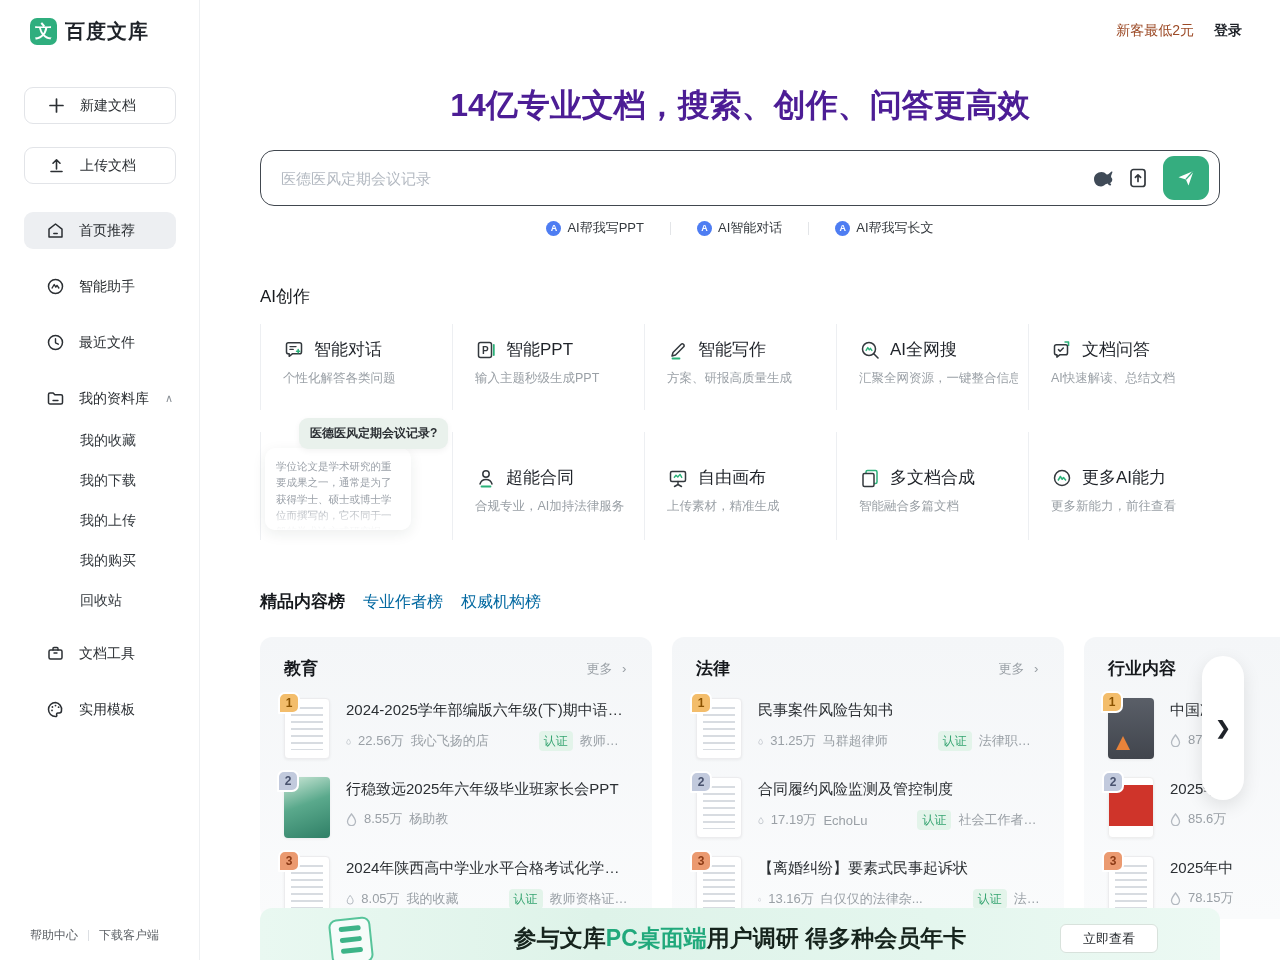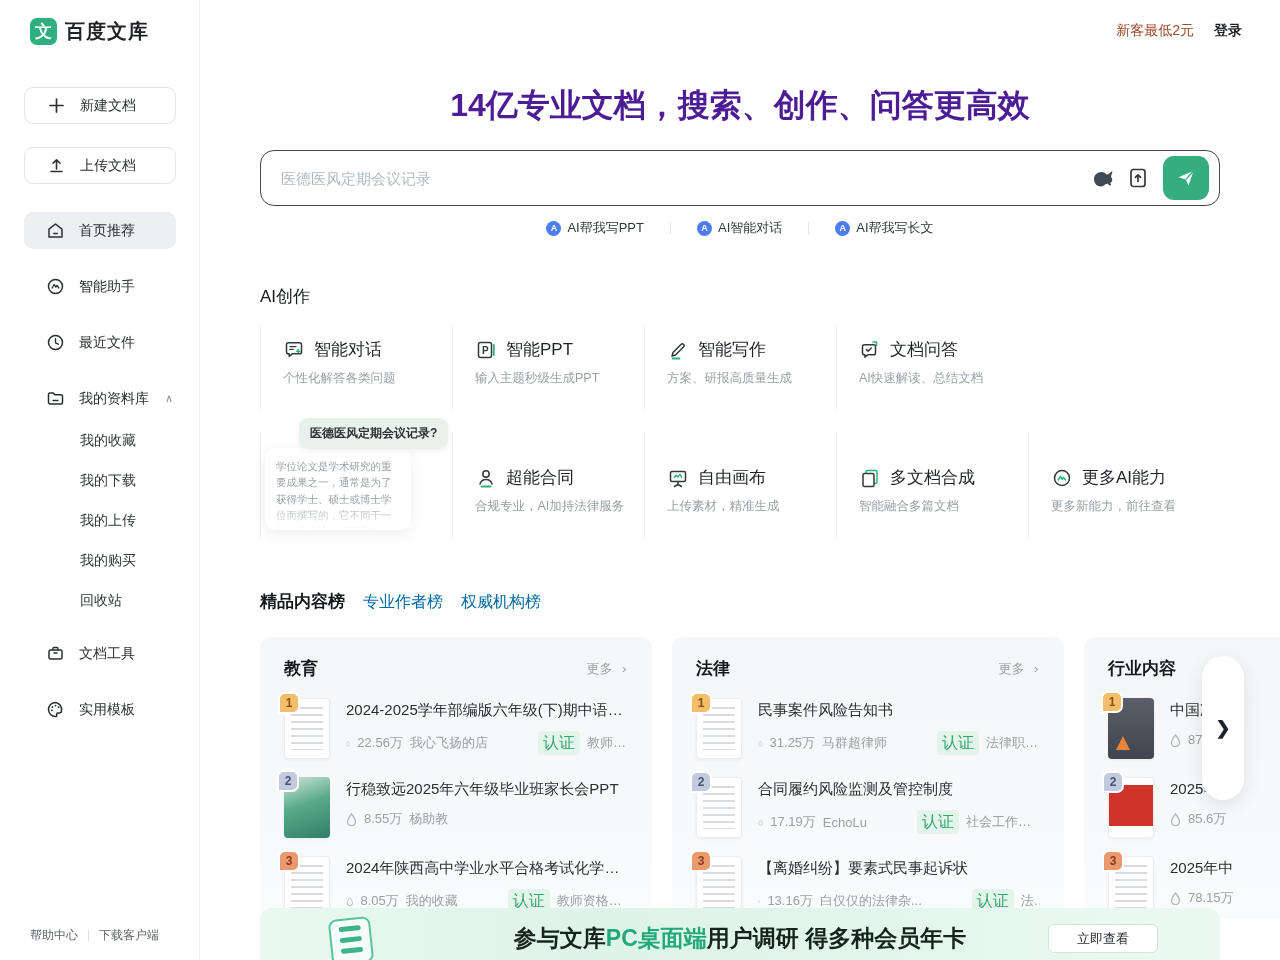--- a/index.html
+++ b/index.html
@@ -100,38 +100,38 @@
   .rank-badge { position:absolute; left:-7px; top:-7px; width:22px; height:22px; border-radius:7px 7px 7px 1px;
     border:2px solid #fff; font-size:12px; font-weight:bold; display:flex; align-items:center;
     justify-content:center; z-index:1; }
   .rank-badge[data-rank="1"] { background:#f3bd6b; color:#8a5200; }
   .rank-badge[data-rank="2"] { background:#c2cadd; color:#49536e; }
   .rank-badge[data-rank="3"] { background:#eb9a70; color:#8c3b16; }
   .rank-info { flex:1; min-width:0; padding-top:3px; }
   .rank-title { font-size:15px; color:#2b2f33; white-space:nowrap; overflow:hidden; text-overflow:ellipsis; }
   .rank-stats { margin-top:11px; display:flex; align-items:center; gap:7px; font-size:13px;
     color:#9aa0a6; white-space:nowrap; overflow:hidden; }
-  .vbadge { background:#e3f4ea; color:#35a471; font-size:16px; border-radius:4px; padding:1.5px 5px; flex:none;margin-left:43px; }
+  .vbadge { background:#e3f4ea; color:#35a471; font-size:12px; border-radius:4px; padding:1.5px 5px; flex:none;margin-left:43px; }
   .cert { overflow:hidden; text-overflow:ellipsis; }
 
   .carousel-next { position:absolute; left:1202px; top:656px; width:42px; height:144px;
     background:#fff; border:none; border-radius:21px; box-shadow:0 6px 18px rgba(0,0,0,.10);
     display:flex; align-items:center; justify-content:center; cursor:pointer; z-index:5;
     font-size:18px; font-weight:bold; color:#1f2329; }
 
   .banner { position:absolute; left:260px; top:908px; width:960px; height:72px; border-radius:12px;
     background:linear-gradient(90deg,#e9f8f1 0%,#def3e9 35%,#e4f6ee 70%,#ecf9f3 100%); overflow:hidden; }
   .banner-illu { position:absolute; left:70px; top:10px; width:42px; height:46px;
     border:2px solid #57c49a; border-radius:8px; background:rgba(255,255,255,.65);
     transform:rotate(-6deg); }
   .banner-illu i { display:block; height:5px; margin:6px 8px 0 8px; border-radius:3px; background:#3db488; }
   .banner-text { position:absolute; left:0; right:0; top:0; height:60px; display:flex;
     align-items:center; justify-content:center; font-size:23px; font-weight:bold; color:#16241d; }
   .banner-text .hl { color:#21a97c; }
-  .banner-btn { position:absolute; right:62px; top:16px; height:29px; padding:0 28px;
+  .banner-btn { position:absolute; right:62px; top:16px; height:29px; padding:0 22px;
     background:#fff; border:1px solid #d8e2dc; border-radius:6px; font-size:13px; color:#2b2f33; cursor:pointer; }
 </style>
 </head>
 <body>
 
 <aside class="sidebar">
   <div class="logo-row">
     <span class="logo-mark">文</span>
     <span class="logo-name">百度文库</span>
   </div>
@@ -316,20 +316,31 @@
                 <path d="m6 13.5 8.2-8.2c.6-.6 1.6-.6 2.2 0l.3.3c.6.6.6 1.6 0 2.2L8.5 16 5 17l1-3.5Z" fill="none" stroke="#33383d" stroke-width="1.5" stroke-linejoin="round"></path>
                 <path d="M5.5 19.5h7" stroke="#2bb179" stroke-width="1.8" stroke-linecap="round"></path>
               </svg></span>
           <span class="ai-card-title">智能写作</span>
         </div>
         <div class="ai-desc">方案、研报高质量生成</div>
       </div>
       <div class="ai-cell">
         <div class="ai-head">
           <span class="ai-icon"><svg width="22" height="22" viewBox="0 0 22 22">
+                <circle cx="10" cy="10" r="6.5" fill="none" stroke="#33383d" stroke-width="1.5"></circle>
+                <path d="m15 15 4 4" stroke="#33383d" stroke-width="1.6" stroke-linecap="round"></path>
+                <path d="m6.8 11.8 2-3.2 1.5 2.2 1.1-1.5 1.8 2.5" fill="none" stroke="#2bb179" stroke-width="1.4" stroke-linejoin="round"></path>
+              </svg></span>
+          <span class="ai-card-title">AI全网搜</span>
+        </div>
+        <div class="ai-desc">汇聚全网资源，一键整合信息</div>
+      </div>
+      <div class="ai-cell">
+        <div class="ai-head">
+          <span class="ai-icon"><svg width="22" height="22" viewBox="0 0 22 22">
                 <path d="M13.5 3h4v4" fill="none" stroke="#2bb179" stroke-width="1.6" stroke-linejoin="round"></path>
                 <path d="M3.5 7.5c0-1 .9-1.8 1.9-1.8h9.2c1 0 1.9.8 1.9 1.8v6.4c0 1-.9 1.8-1.9 1.8H9.1l-3.2 2.4v-2.4H5.4c-1 0-1.9-.8-1.9-1.8V7.5Z" fill="none" stroke="#33383d" stroke-width="1.5" stroke-linejoin="round"></path>
                 <path d="m7.5 10.6 1.6 1.6 3.2-3.2" fill="none" stroke="#33383d" stroke-width="1.5" stroke-linecap="round" stroke-linejoin="round"></path>
               </svg></span>
           <span class="ai-card-title">文档问答</span>
         </div>
         <div class="ai-desc">AI快速解读、总结文档</div>
       </div>
     </div>
 

